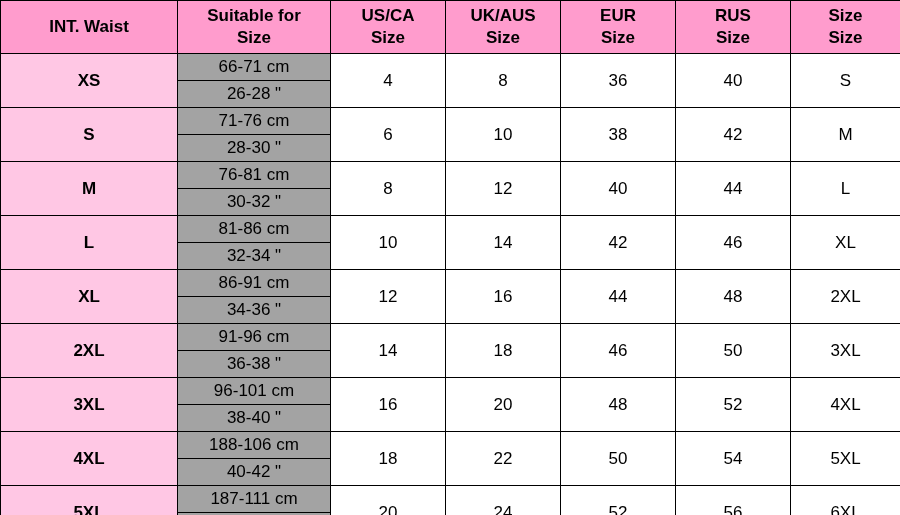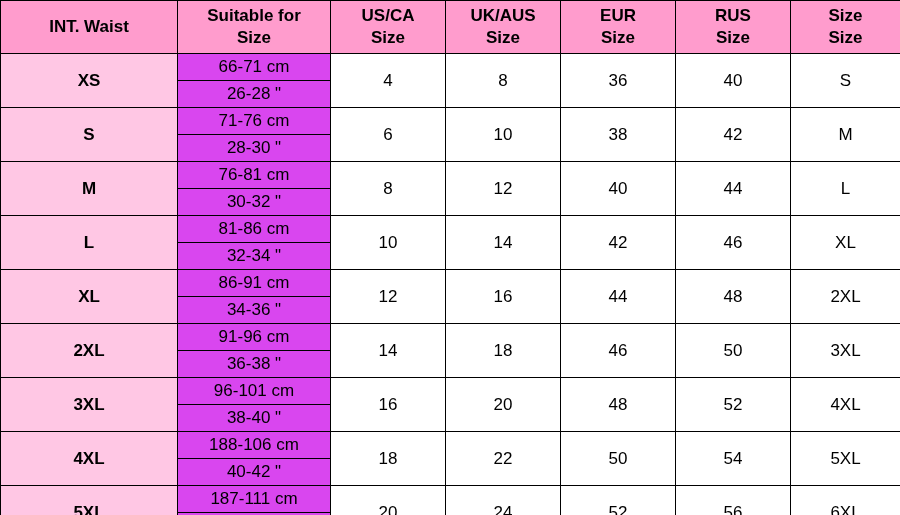--- a/index.html
+++ b/index.html
@@ -37,21 +37,21 @@
   }
   td.int-size {
     background: #ffc7e4;
     font-size: 17px;
     font-weight: bold;
   }
   td.plain {
     background: #ffffff;
   }
   td.waist {
-    background: #d946ef;
+    background: #a3a3a3;
     font-size: 16px;
     height: 26px;
   }
   .col-int    { width: 177px; }
   .col-waist  { width: 153px; }
   .col-usca   { width: 115px; }
   .col-ukaus  { width: 115px; }
   .col-eur    { width: 115px; }
   .col-rus    { width: 115px; }
   .col-asia   { width: 110px; }

